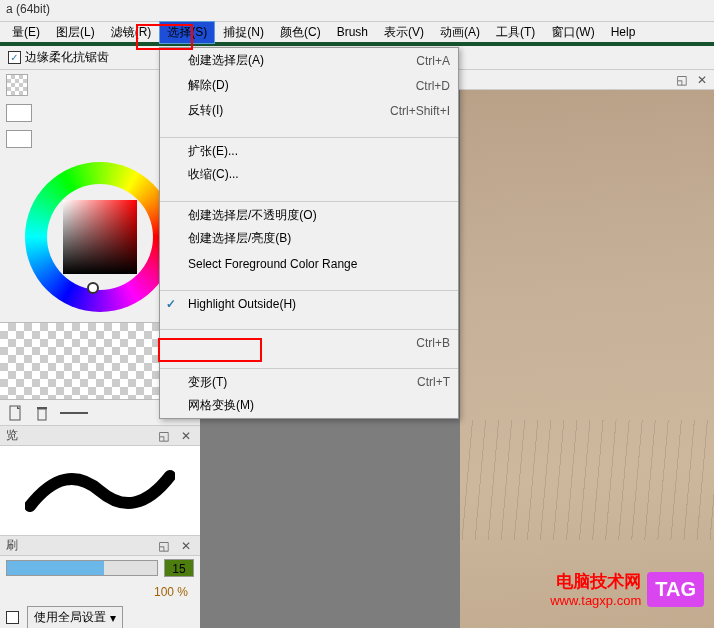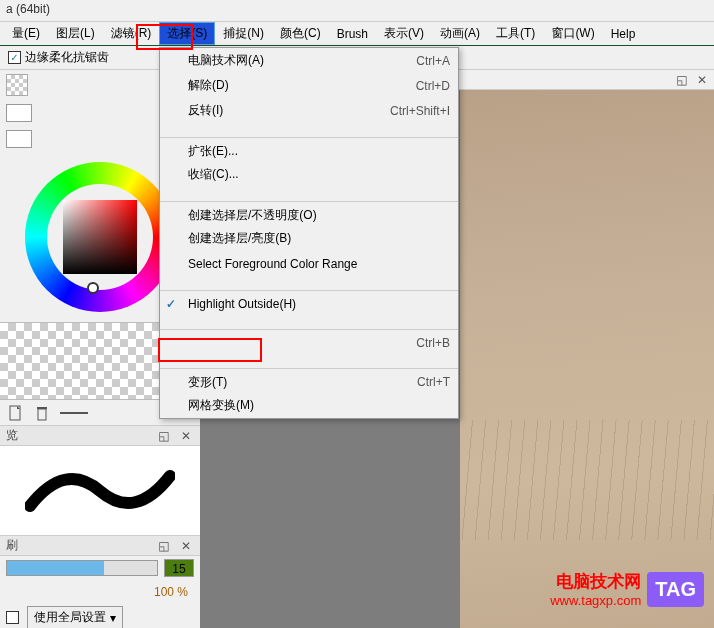--- a/index.html
+++ b/index.html
@@ -1,20 +1,20 @@
 <!DOCTYPE html>
 <html><head>
 <meta charset="utf-8">
 <style>
 * { margin: 0; padding: 0; box-sizing: border-box; font-family: "Microsoft YaHei", Arial, sans-serif; font-size: 12px; }
 body { background: #7d7d7d; width: 714px; height: 628px; overflow: hidden; position: relative; }
 
 .title-bar { background: #f0f0f0; height: 22px; padding: 2px 6px; color: #333; border-bottom: 1px solid #ccc; }
 
-.menu-bar { background: #f0f0f0; height: 24px; display: flex; align-items: center; padding: 0 4px; border-bottom: 1px solid #14532d; }
+.menu-bar { background: #f0f0f0; height: 24px; display: flex; align-items: center; padding: 0 4px; border-bottom: 4px solid #14532d; }
 .menu-item { padding: 3px 8px; cursor: pointer; position: relative; }
 .menu-item.active { background: #1d4ed8; border: 1px solid #5aa1d8; padding: 2px 7px; }
 .red-box-1 { position: absolute; top: 24px; left: 136px; width: 57px; height: 26px; border: 2px solid #ff0000; pointer-events: none; z-index: 100; }
 .red-box-2 { position: absolute; top: 338px; left: 158px; width: 104px; height: 24px; border: 2px solid #ff0000; pointer-events: none; z-index: 100; }
 
 .option-bar { background: #f0f0f0; height: 24px; display: flex; align-items: center; padding: 0 8px; border-bottom: 1px solid #ccc; }
 .checkbox { width: 13px; height: 13px; border: 1px solid #333; background: #fff; display: inline-flex; align-items: center; justify-content: center; margin-right: 4px; font-size: 10px; color: #2a7ab0; }
 
 .dropdown { position: absolute; top: 47px; left: 159px; width: 300px; background: #f0f0f0; border: 1px solid #999; box-shadow: 2px 2px 6px rgba(0,0,0,0.3); z-index: 50; }
 .dropdown-item { display: flex; align-items: center; height: 25px; padding: 0 8px 0 28px; position: relative; }
@@ -59,21 +59,21 @@
 .menu-strip-right { position: absolute; top: 70px; left: 200px; right: 0; height: 20px; background: #f0f0f0; border-bottom: 1px solid #ccc; }
 .menu-strip-right .corner-btn { position: absolute; right: 4px; top: 2px; display: flex; gap: 4px; }
 .gray-area { position: absolute; top: 90px; left: 200px; width: 260px; height: 538px; background: #7d7d7d; }
 .photo { position: absolute; top: 90px; left: 460px; width: 254px; height: 538px; background: linear-gradient(175deg, #b9a188 0%, #c7b299 40%, #cdb89e 70%, #c2ab8f 100%); overflow: hidden; }
 .photo::after { content: ''; position: absolute; top: 330px; left: 0; right: 0; height: 120px; background: repeating-linear-gradient(95deg, transparent 0 12px, rgba(0,0,0,0.1) 12px 13px); }
 
 .watermark { position: absolute; bottom: 20px; right: 10px; z-index: 200; display: flex; align-items: center; gap: 6px; }
 .watermark-text { text-align: right; }
 .watermark-text .line1 { color: #ff0000; font-weight: bold; font-size: 17px; font-family: Liberation Serif, serif; }
 .watermark-text .line2 { color: #ff0000; font-size: 13px; }
-.tag-box { background: #8b5cf6; color: #fff; font-weight: bold; font-size: 20px; padding: 6px 8px; border-radius: 4px; }
+.tag-box { background: #d946ef; color: #fff; font-weight: bold; font-size: 20px; padding: 6px 8px; border-radius: 4px; }
 </style>
 </head>
 <body>
 
 <div class="title-bar">
   <span>a (64bit)</span>
 </div>
 
 <div class="menu-bar">
   <div class="menu-item"><span>量(E)</span></div>
@@ -93,21 +93,21 @@
 <div class="option-bar">
   <span class="checkbox">✓</span>
   <span>边缘柔化抗锯齿</span>
 </div>
 
 <div class="red-box-1"></div>
 <div class="red-box-2"></div>
 
 <div class="dropdown">
   <div class="dropdown-item">
-      <span>电脑技术网(A)</span>
+      <span>创建选择层(A)</span>
       <span class="shortcut">Ctrl+A</span>
     </div>
   <div class="dropdown-item">
       <span>解除(D)</span>
       <span class="shortcut">Ctrl+D</span>
     </div>
   <div class="dropdown-item">
       <span>反转(I)</span>
       <span class="shortcut">Ctrl+Shift+I</span>
     </div>

